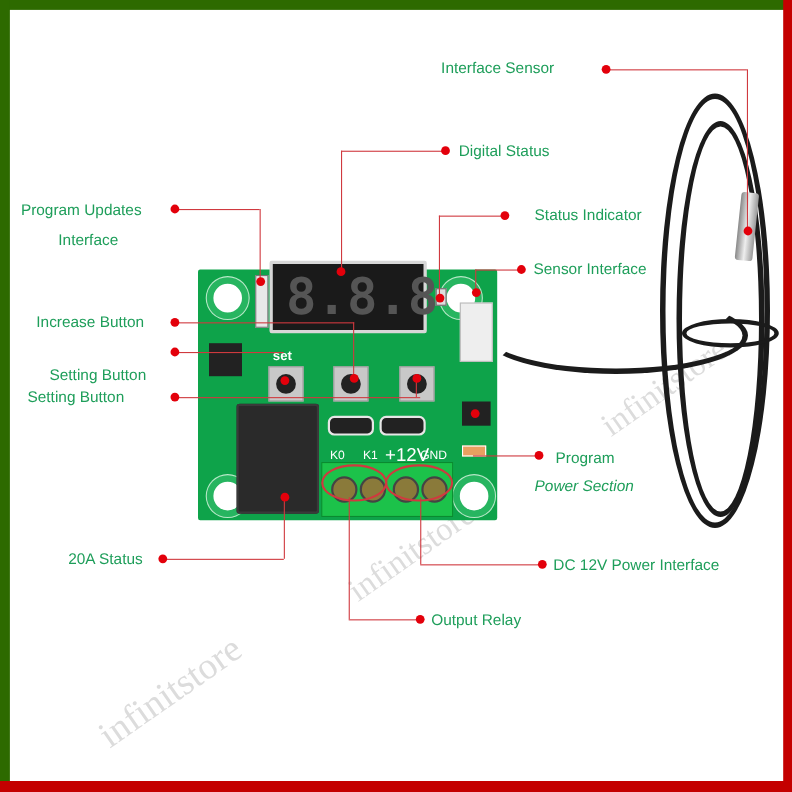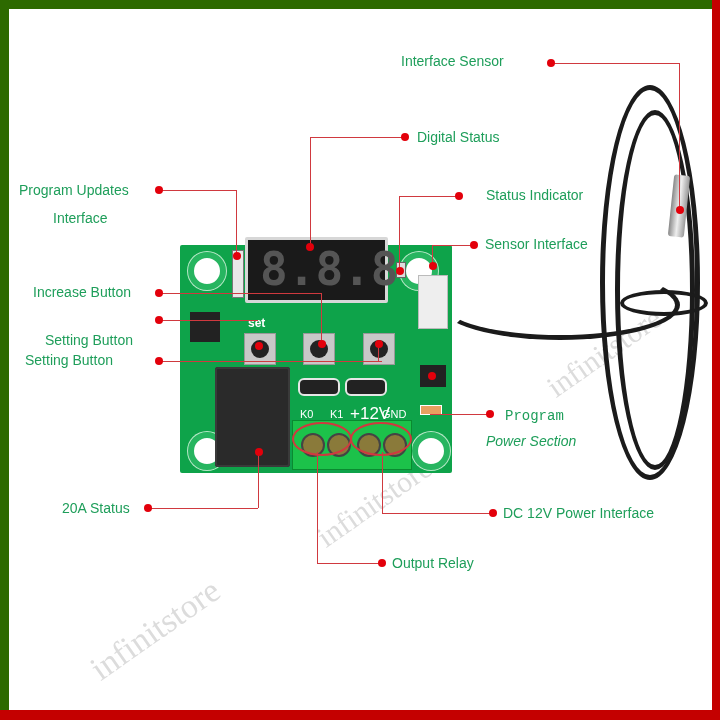--- a/index.html
+++ b/index.html
@@ -158,21 +158,21 @@
 <span class="label" style="left:33px;top:284px;">Increase Button</span>
 <div class="dot" style="left:155px;top:289px;"></div>
 
 <span class="label" style="left:45px;top:311px;margin-top:21px;">Setting Button</span>
 <div class="dot" style="left:155px;top:316px;"></div>
 
 <span class="label" style="left:25px;top:352px;">Setting Button</span>
 <div class="dot" style="left:155px;top:357px;"></div>
 
 <div class="dot" style="left:486px;top:410px;"></div>
-<span class="label" style="left:505px;top:408px;font-family:Liberation Mono, monospace;">Program</span>
+<span class="label" style="left:505px;top:408px;">Program</span>
 <span class="label" style="left:486px;top:433px;font-style:italic;">Power Section</span>
 
 <span class="label" style="left:62px;top:500px;">20A Status</span>
 <div class="dot" style="left:144px;top:504px;"></div>
 
 <div class="dot" style="left:489px;top:509px;"></div>
 <span class="label" style="left:503px;top:505px;text-align:right;">DC 12V Power Interface</span>
 
 <div class="dot" style="left:378px;top:559px;"></div>
 <span class="label" style="left:392px;top:555px;">Output Relay</span>

